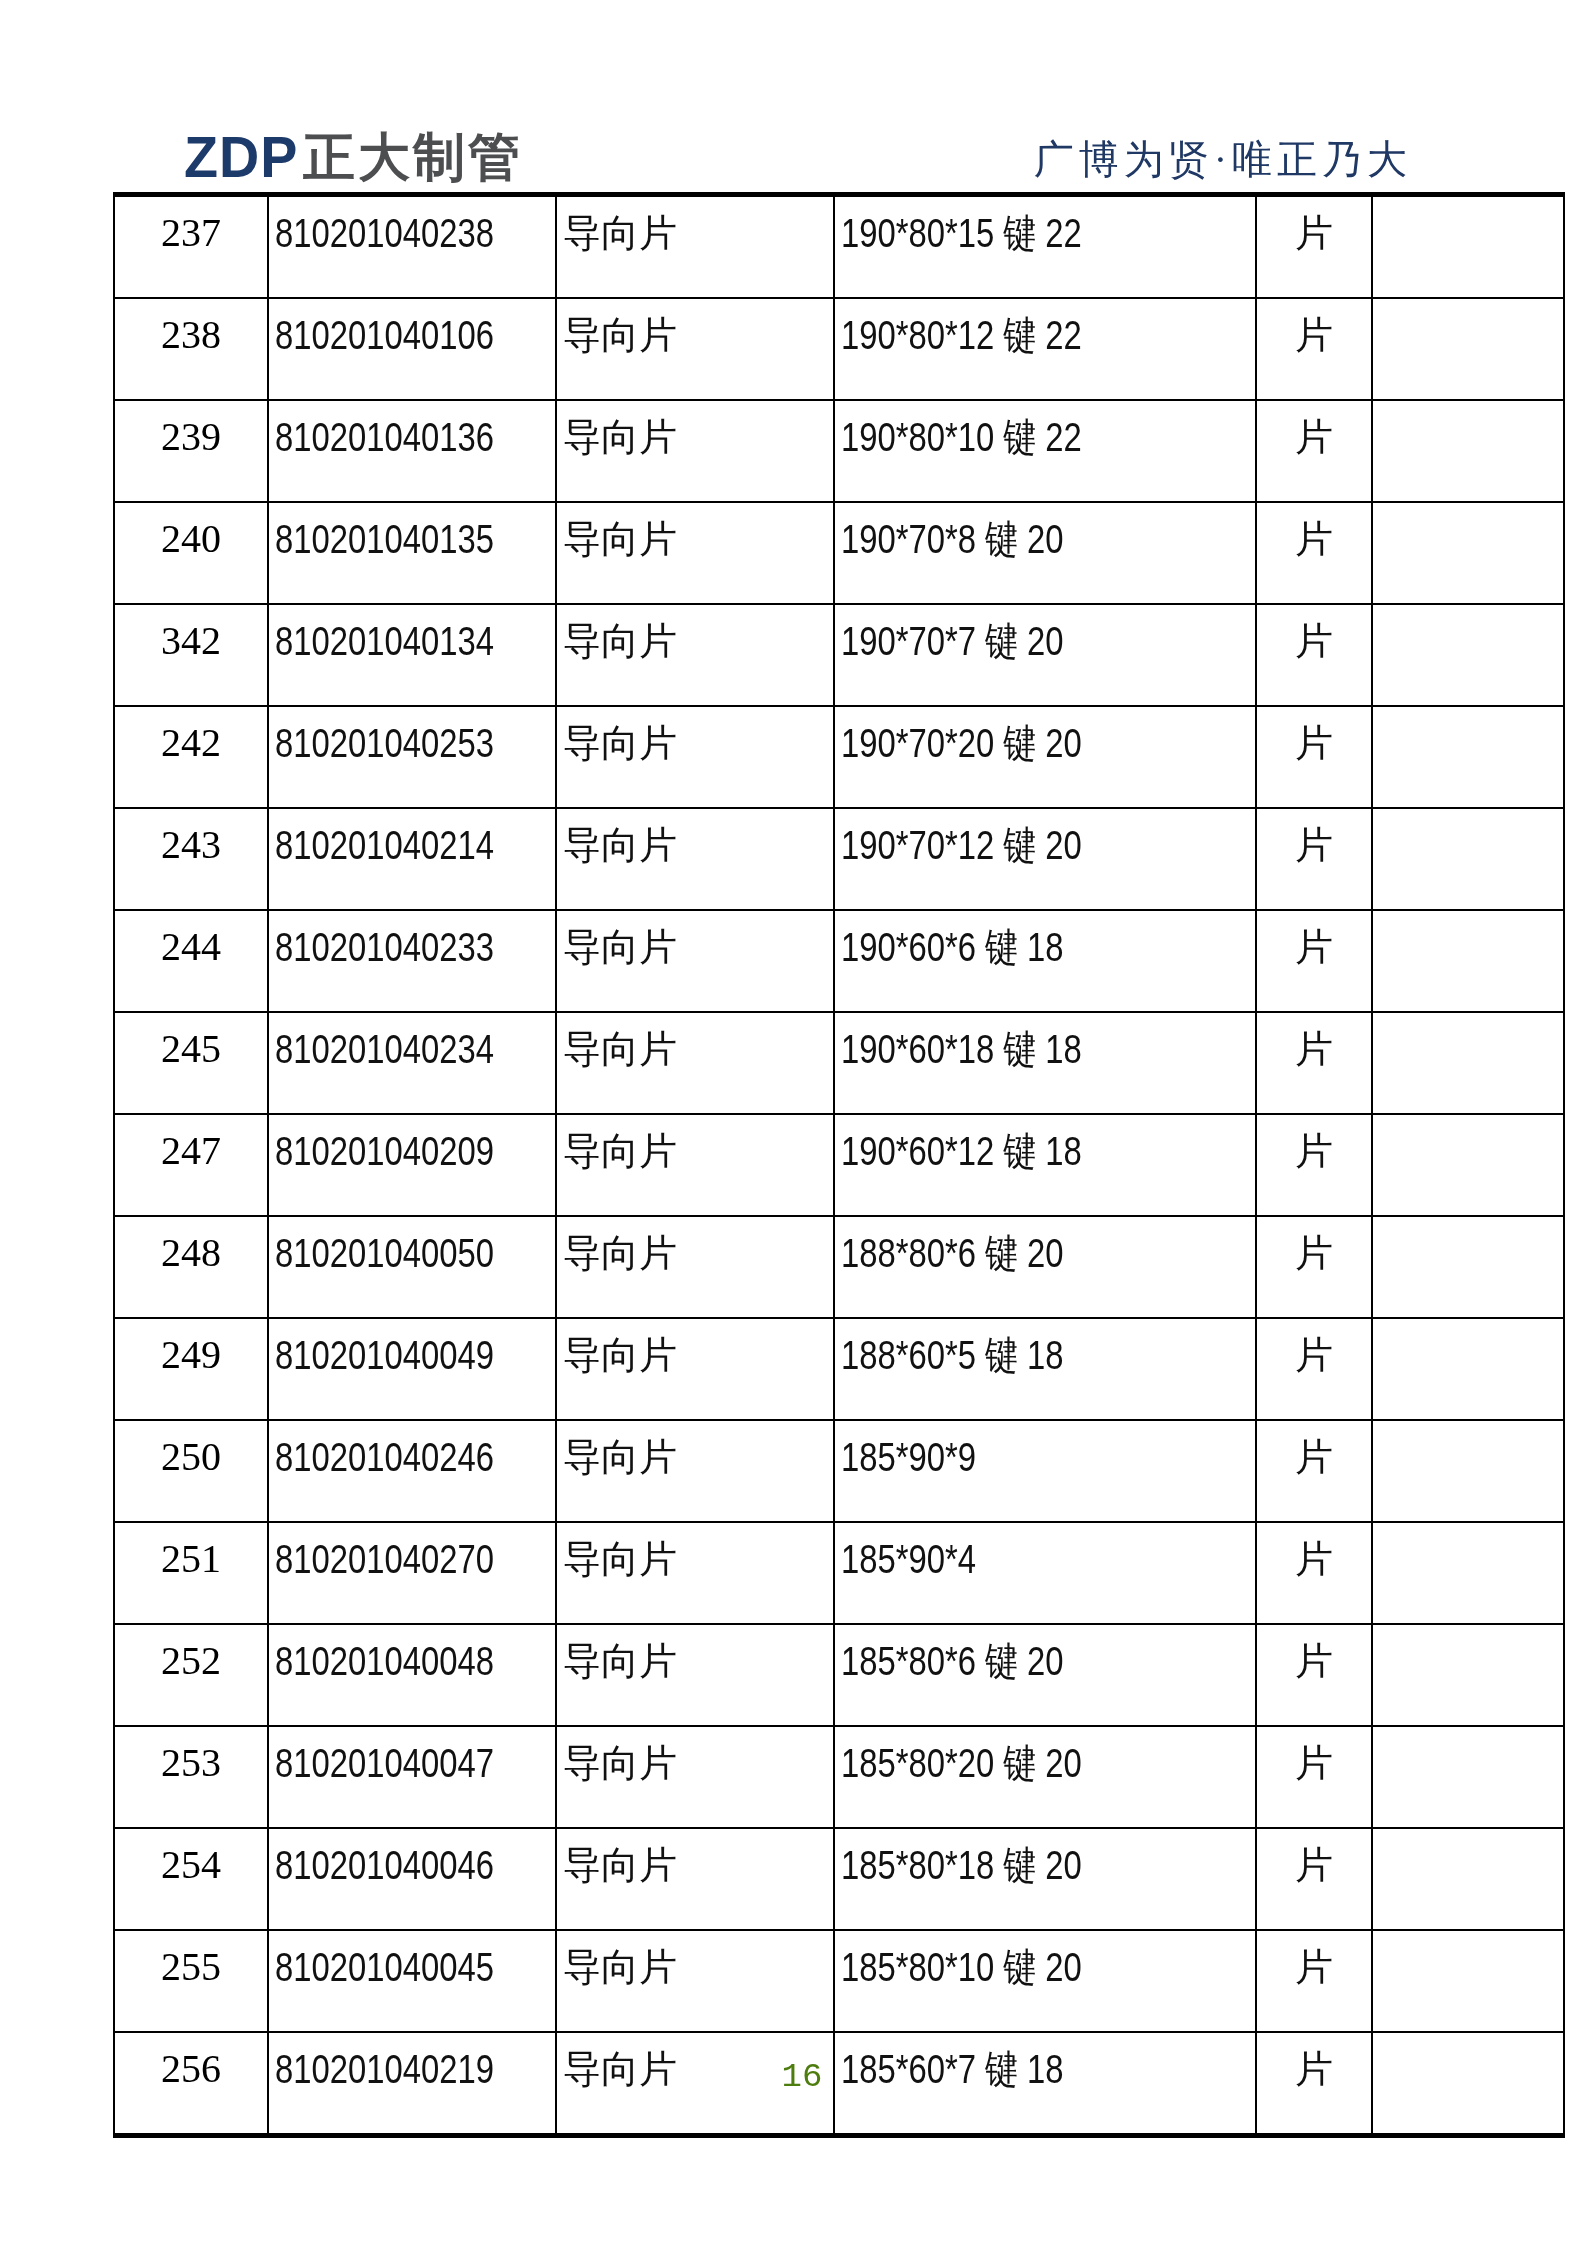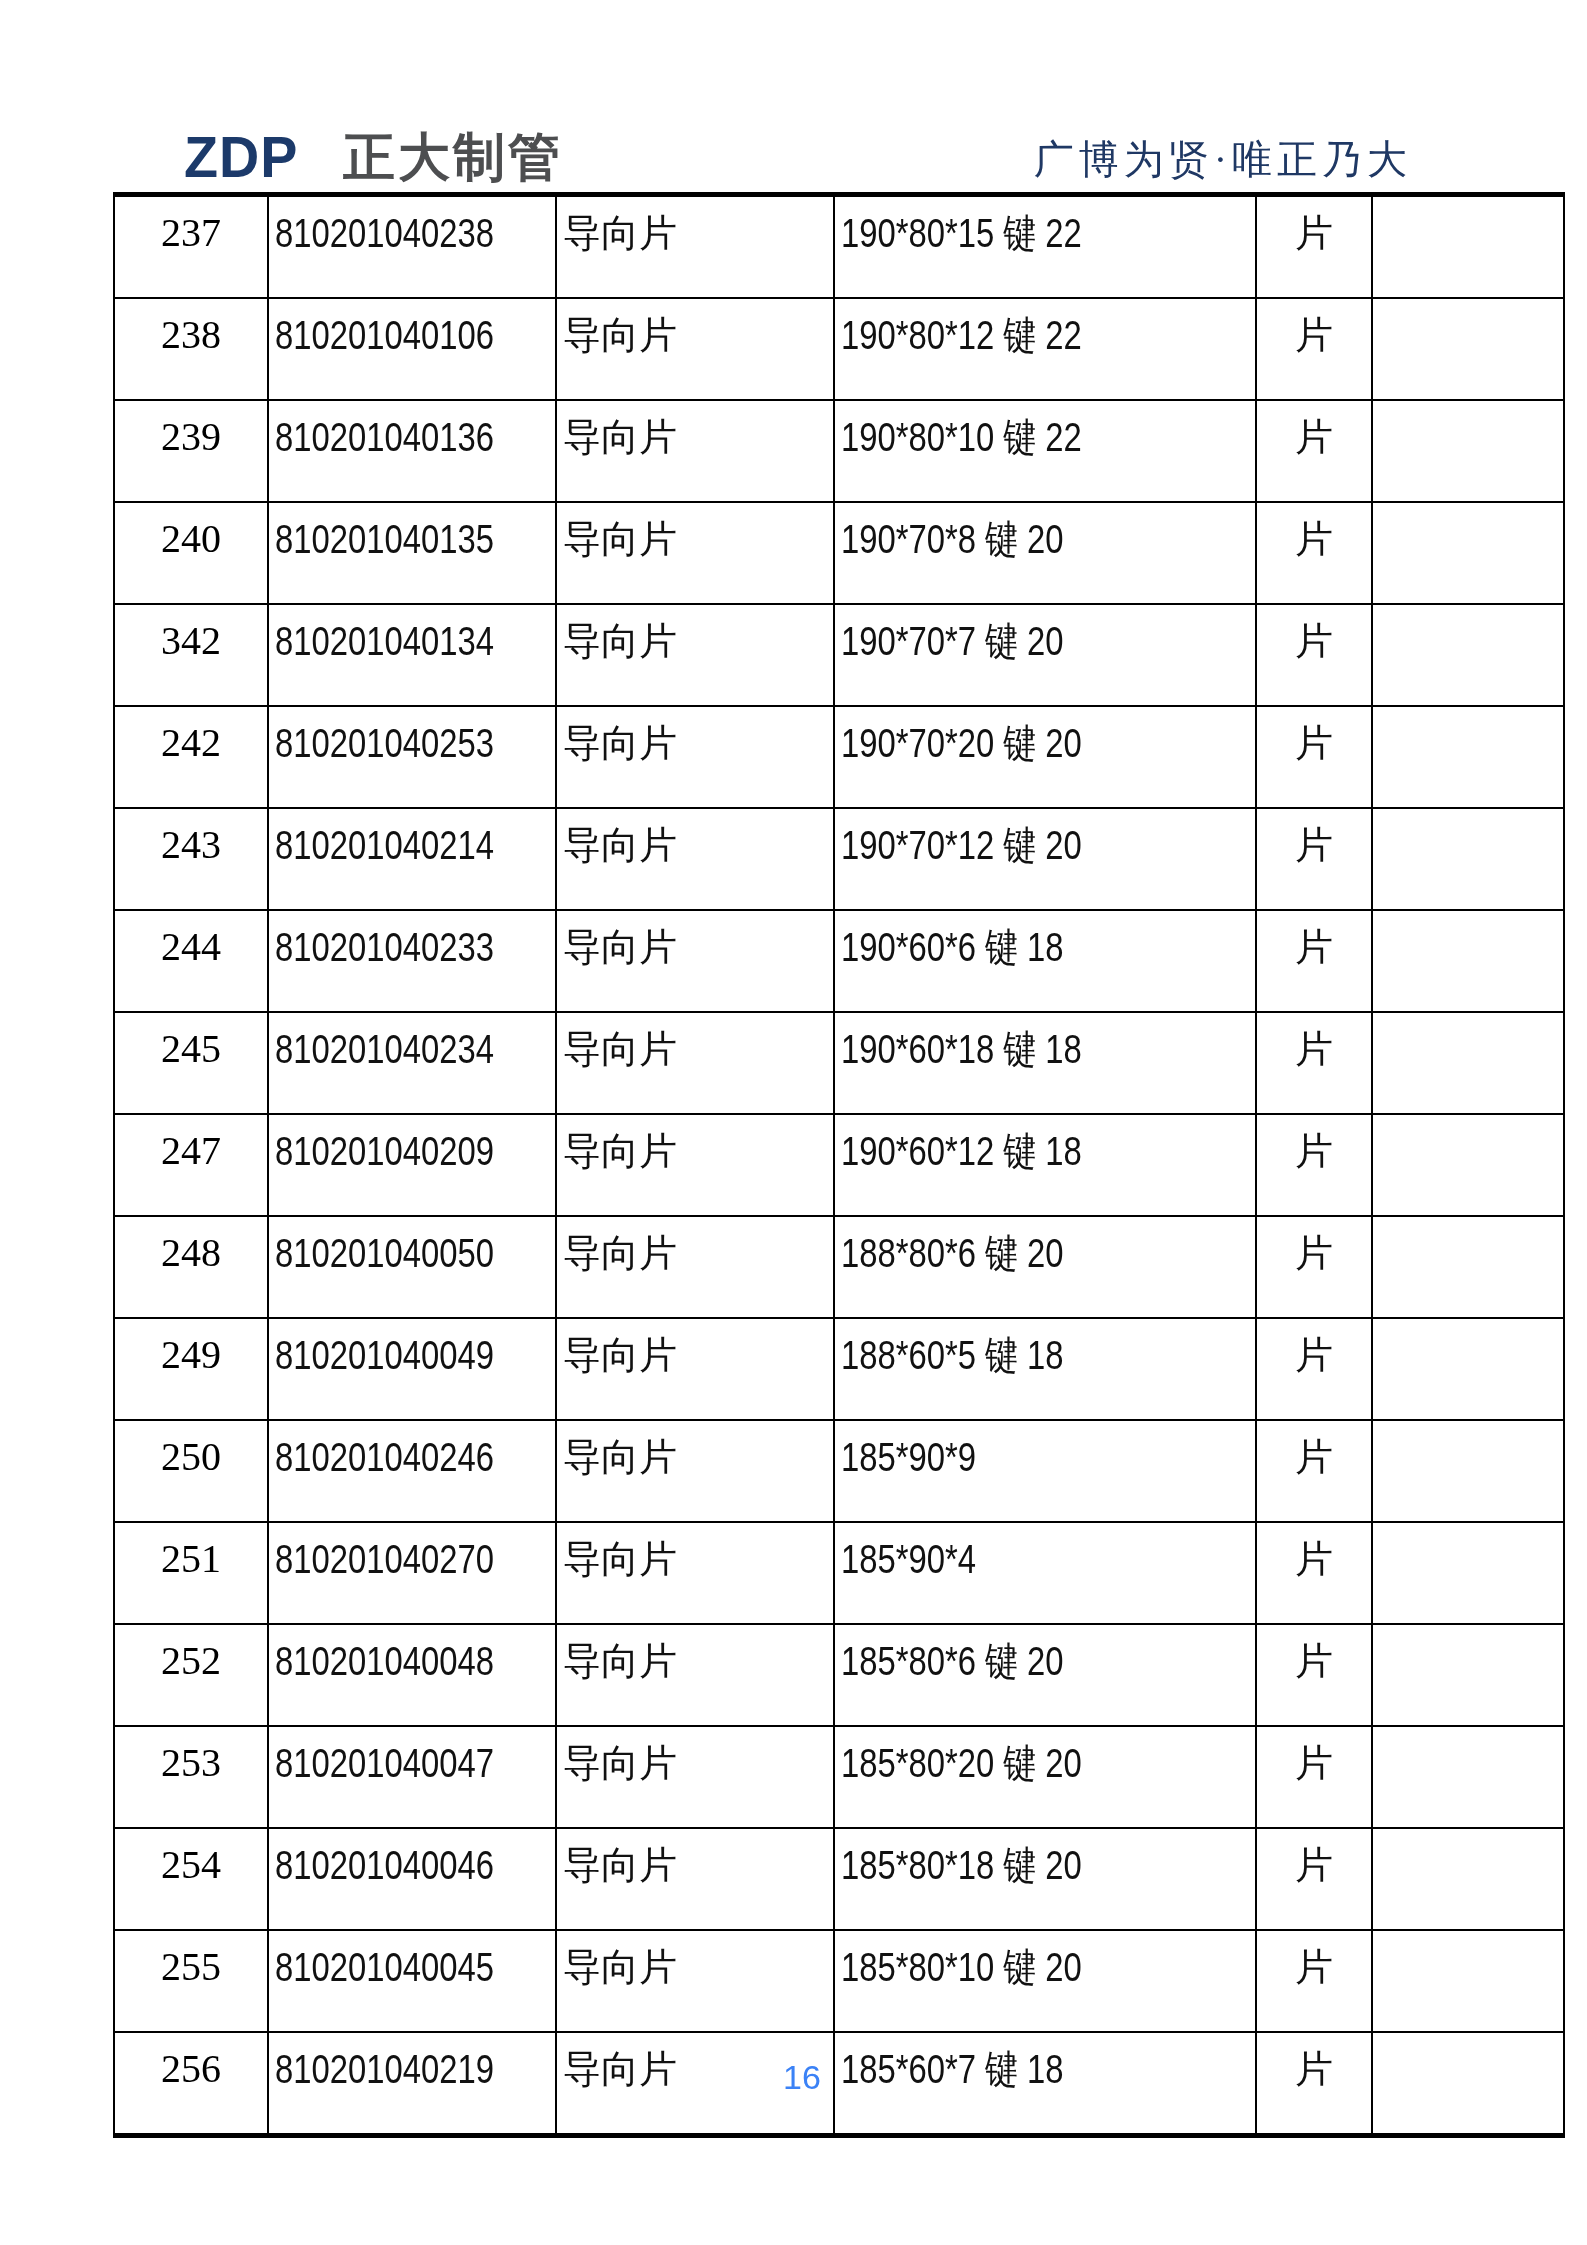--- a/index.html
+++ b/index.html
@@ -33,21 +33,20 @@
     color:var(--brand-navy);
     transform:scaleX(0.96);
     transform-origin:left bottom;
   }
   .logo-cn{
     font-family:"Liberation Sans", sans-serif;
     font-weight:900;
     font-size:52px;line-height:54px;
     letter-spacing:3px;
     color:var(--brand-gray);
-    margin-left:40px;
   }
   .slogan{
     position:absolute;top:138px;right:175px;
     font-family:"Liberation Serif", serif;
     font-size:40px;line-height:44px;
     letter-spacing:5px;
     color:var(--slogan-navy);
     white-space:nowrap;
   }
 
@@ -84,23 +83,23 @@
     display:inline-block;
     transform:scaleX(0.82);
     transform-origin:left top;
     white-space:nowrap;
   }
 
   
   .page-number{
     position:absolute;left:0;right:0;top:2058px;
     text-align:center;
-    font-family:Liberation Sans, sans-serif;
+    font-family:Liberation Mono, monospace;
     font-size:34px;
-    color:#3b82f6;
+    color:#4d7c0f;
     padding-left:17px;
   }
 </style>
 </head>
 <body>
 
 <div class="page">
 
   <div class="logo">
     <span class="logo-zdp">ZDP</span>

